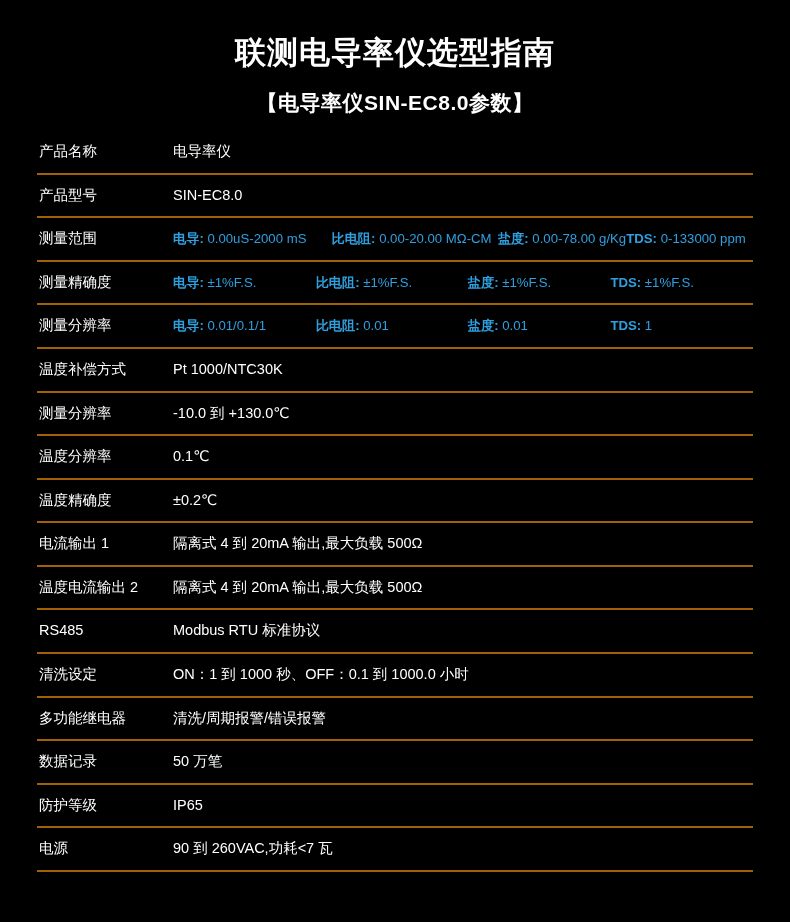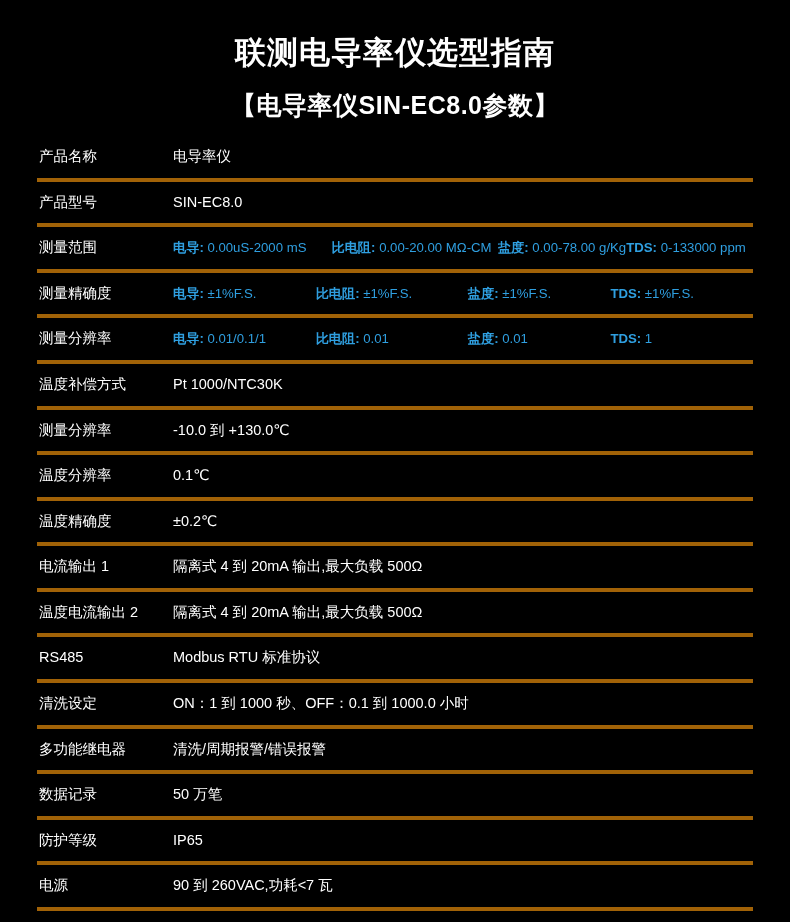--- a/index.html
+++ b/index.html
@@ -25,35 +25,35 @@
     text-align: center;
     font-size: 31px;
     font-weight: bold;
     letter-spacing: 1px;
     color: #ffffff;
     padding-top: 18px;
     line-height: 1.2;
   }
   .sub-title {
     text-align: center;
-    font-size: 25px;
+    font-size: 21px;
     font-weight: bold;
     color: #ffffff;
     padding-top: 18px;
     padding-bottom: 14px;
     letter-spacing: 0.5px;
   }
   .spec-table {
     width: 716px;
     margin: 0 auto;
     border-collapse: collapse;
     table-layout: fixed;
   }
   .spec-table tr {
-    border-bottom: 4px solid #a16207;
+    border-bottom: 2px solid #a16207;
   }
   .spec-table td {
     padding: 11px 0 11px 0;
     font-size: 14.5px;
     vertical-align: middle;
     line-height: 1.35;
   }
   td.label {
     width: 128px;
     color: #ffffff;

